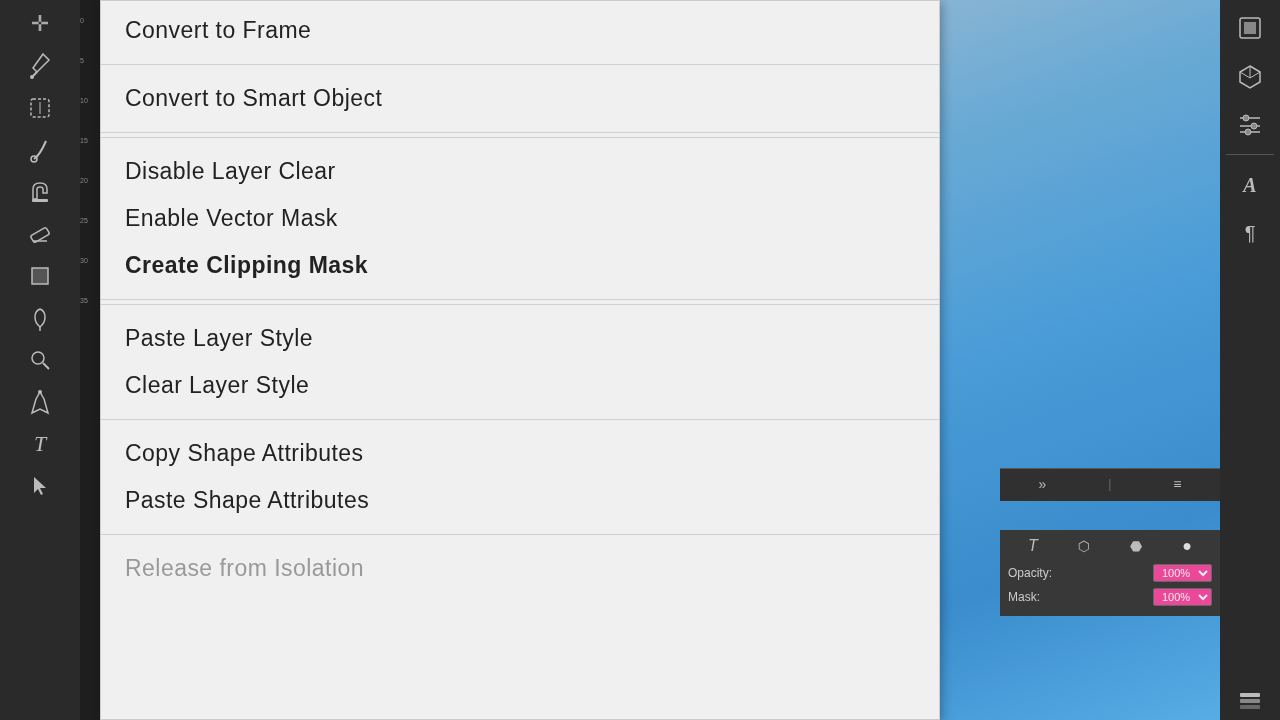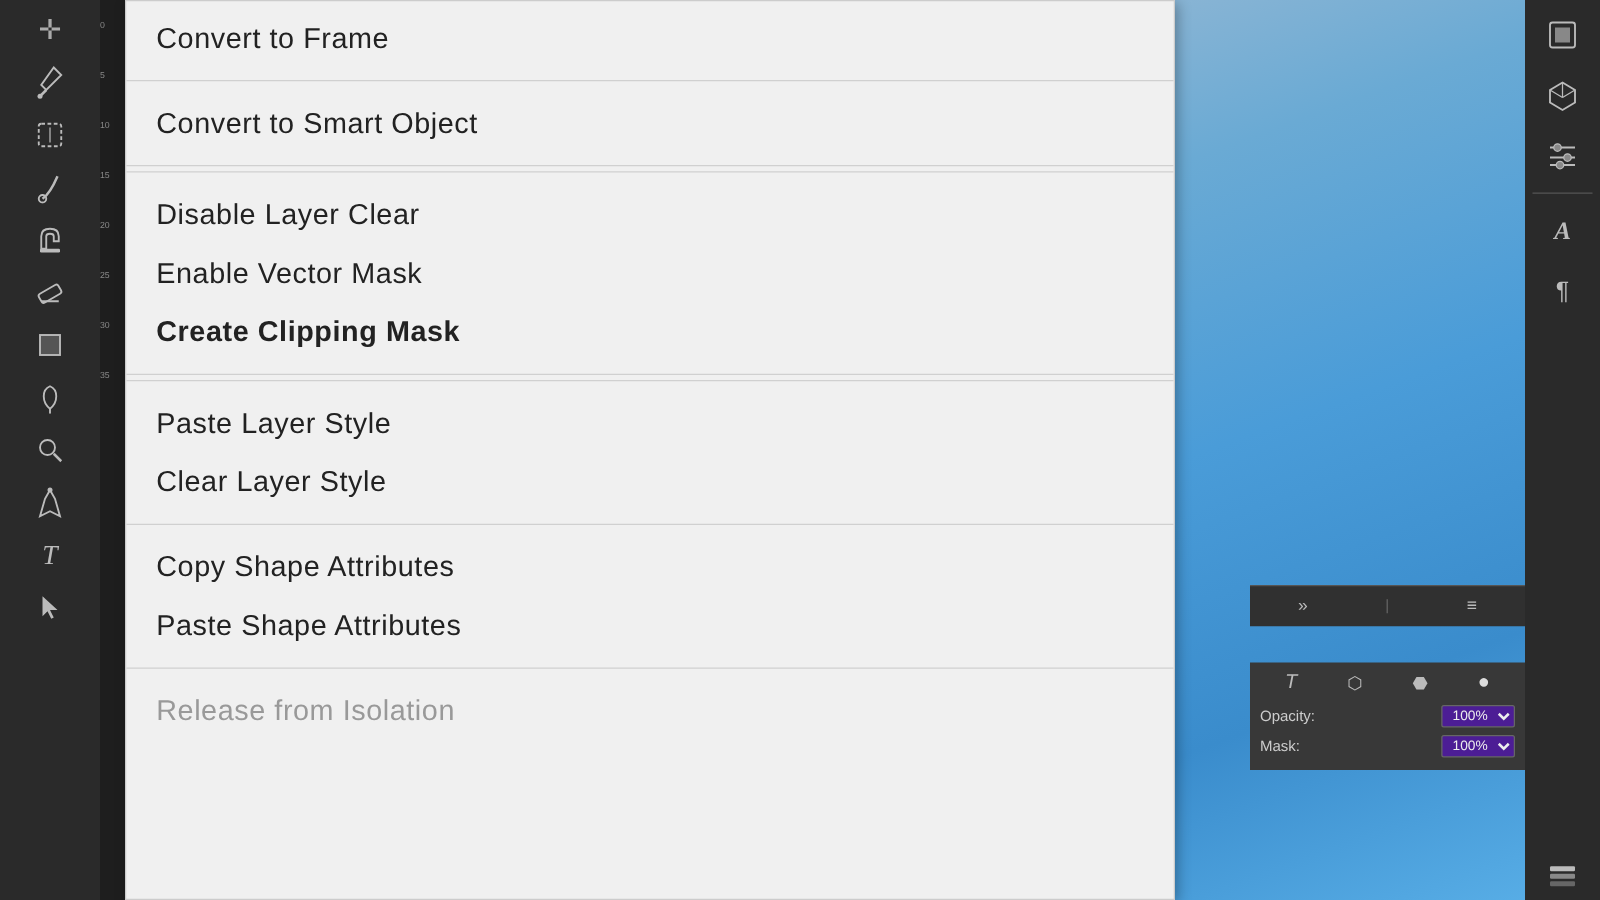--- a/index.html
+++ b/index.html
@@ -110,21 +110,21 @@
       justify-content: space-around;
       margin-bottom: 4px;
     }
     .panel-icon-btn {
       color: #bbb;
       font-size: 14px;
       cursor: pointer;
       padding: 3px;
     }
     .panel-select {
-      background: #4c1d95;
+      background: #ec4899;
       color: #eee;
       border: 1px solid #666;
       border-radius: 2px;
       font-size: 11px;
       padding: 1px 4px;
       cursor: pointer;
     }
 
     
     .context-menu {

